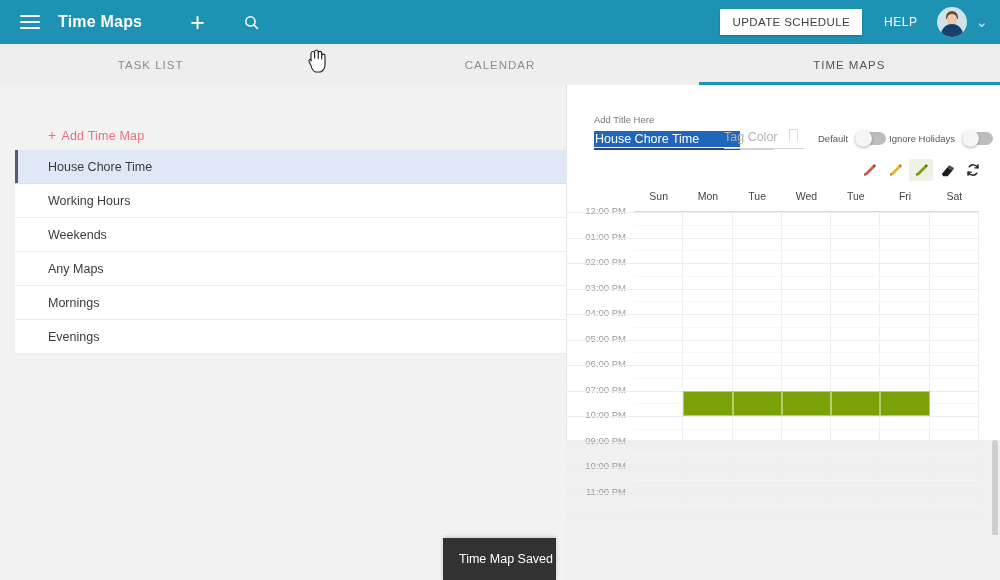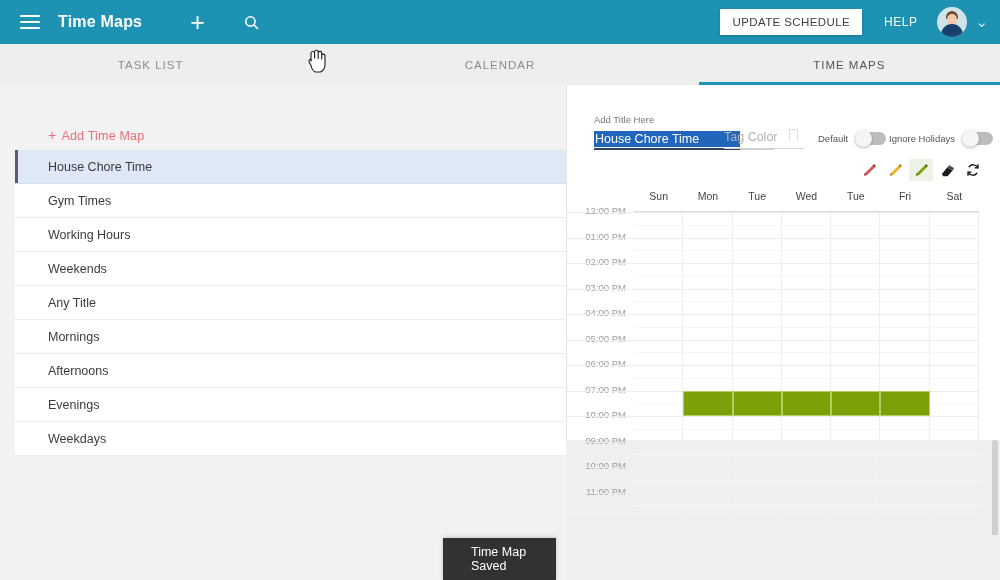--- a/index.html
+++ b/index.html
@@ -93,21 +93,21 @@
   }
   .map-item.selected::before {
     content: ""; position: absolute; left: 0; top: 0; bottom: 0; width: 3px;
     background: #5a5a68;
   }
 
   
   .toast {
     position: absolute; left: 443px; top: 538px; width: 113px; height: 42px;
     background: #323232; color: #ffffff; display: flex; align-items: center;
-    padding-left: 28px; font-size: 12.5px; z-index: 30;
+    padding-left: 16px; font-size: 12.5px; z-index: 30;
     box-shadow: 0 -1px 4px rgba(0,0,0,.18);
   }
 
   
   .right-panel {
     position: absolute; left: 566px; top: 85px; width: 434px; height: 355px;
     background: #ffffff; border-left: 1px solid #e4e4e4;
   }
   .rp-label {
     position: absolute; left: 27px; top: 29px; font-size: 9.5px; color: #777;
@@ -258,42 +258,33 @@
 
   <div class="left-panel">
     <div class="add-map">
       <span class="pl">+</span><span>Add Time Map</span>
     </div>
     <div class="map-list">
       <div class="map-item selected">
           <span>House Chore Time</span>
         </div>
       <div class="map-item">
-          <span>Gym Times</span>
-        </div>
-      <div class="map-item">
           <span>Working Hours</span>
         </div>
       <div class="map-item">
           <span>Weekends</span>
         </div>
       <div class="map-item">
-          <span>Any Title</span>
+          <span>Any Maps</span>
         </div>
       <div class="map-item">
           <span>Mornings</span>
         </div>
       <div class="map-item">
-          <span>Afternoons</span>
-        </div>
-      <div class="map-item">
           <span>Evenings</span>
-        </div>
-      <div class="map-item">
-          <span>Weekdays</span>
         </div>
     </div>
   </div>
 
   <div class="toast">Time Map Saved</div>
 
   <div class="right-panel">
 
     <div class="rp-label">Add Title Here</div>
     <div class="title-field">

